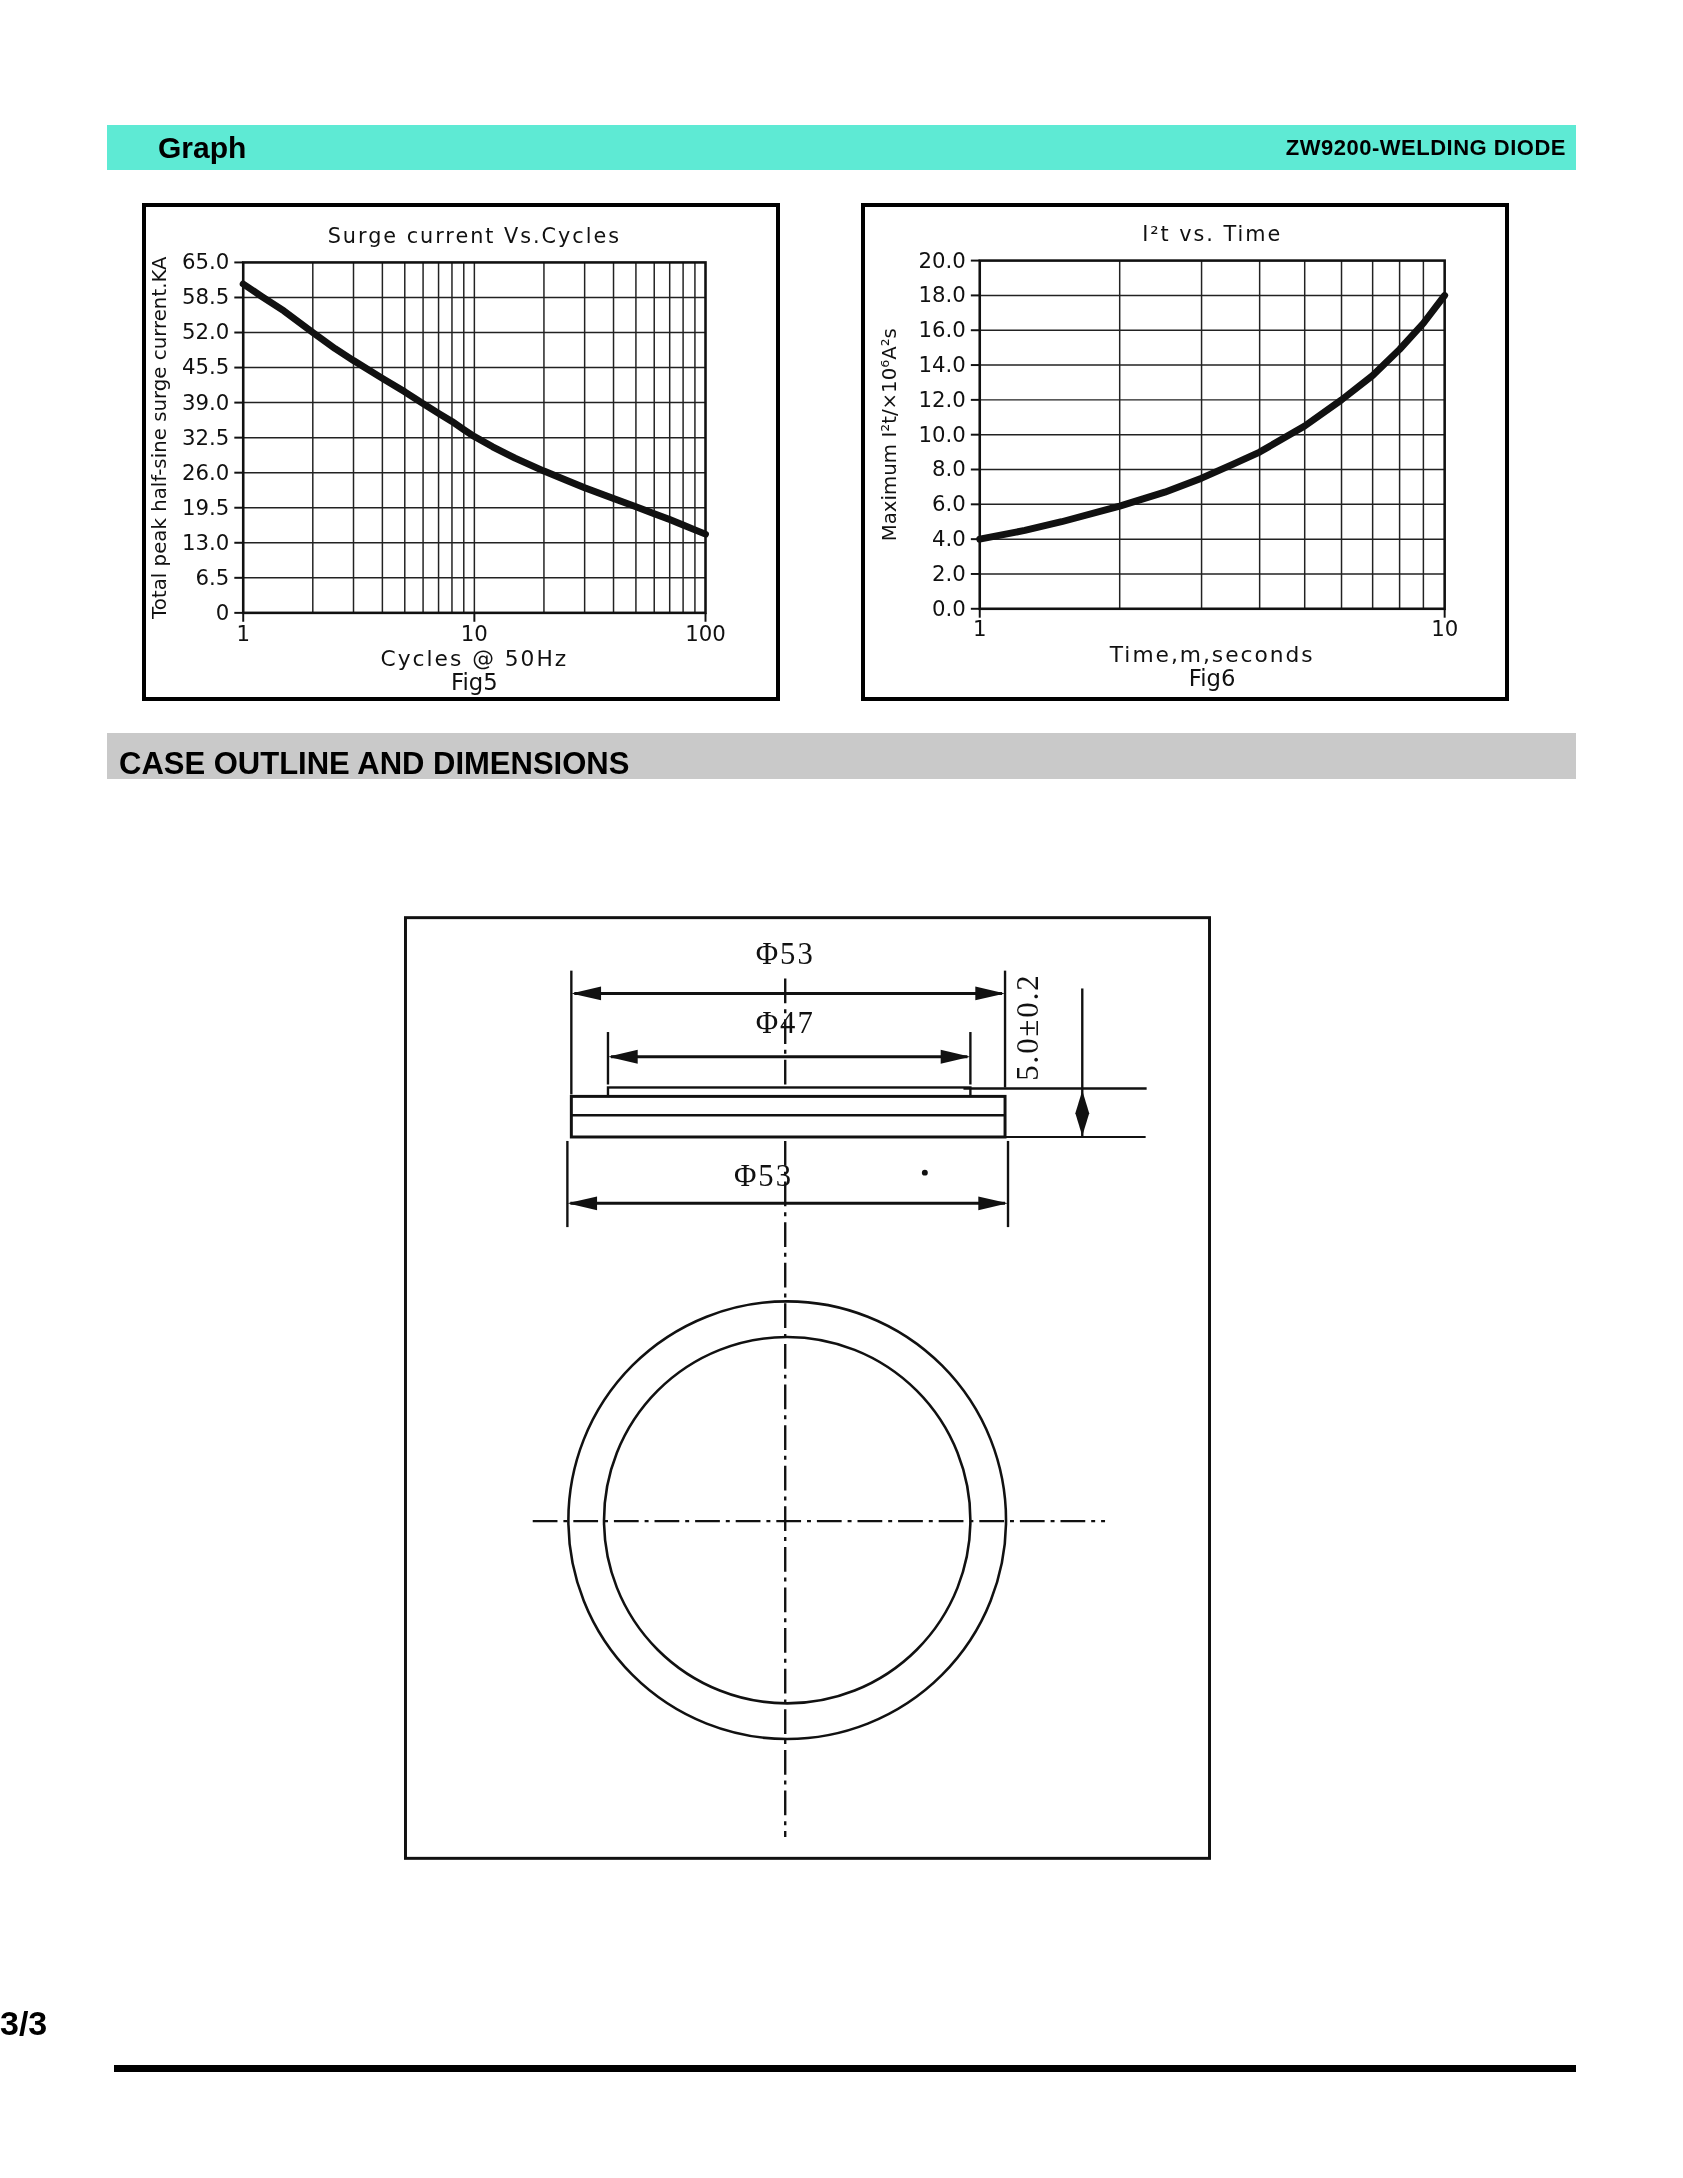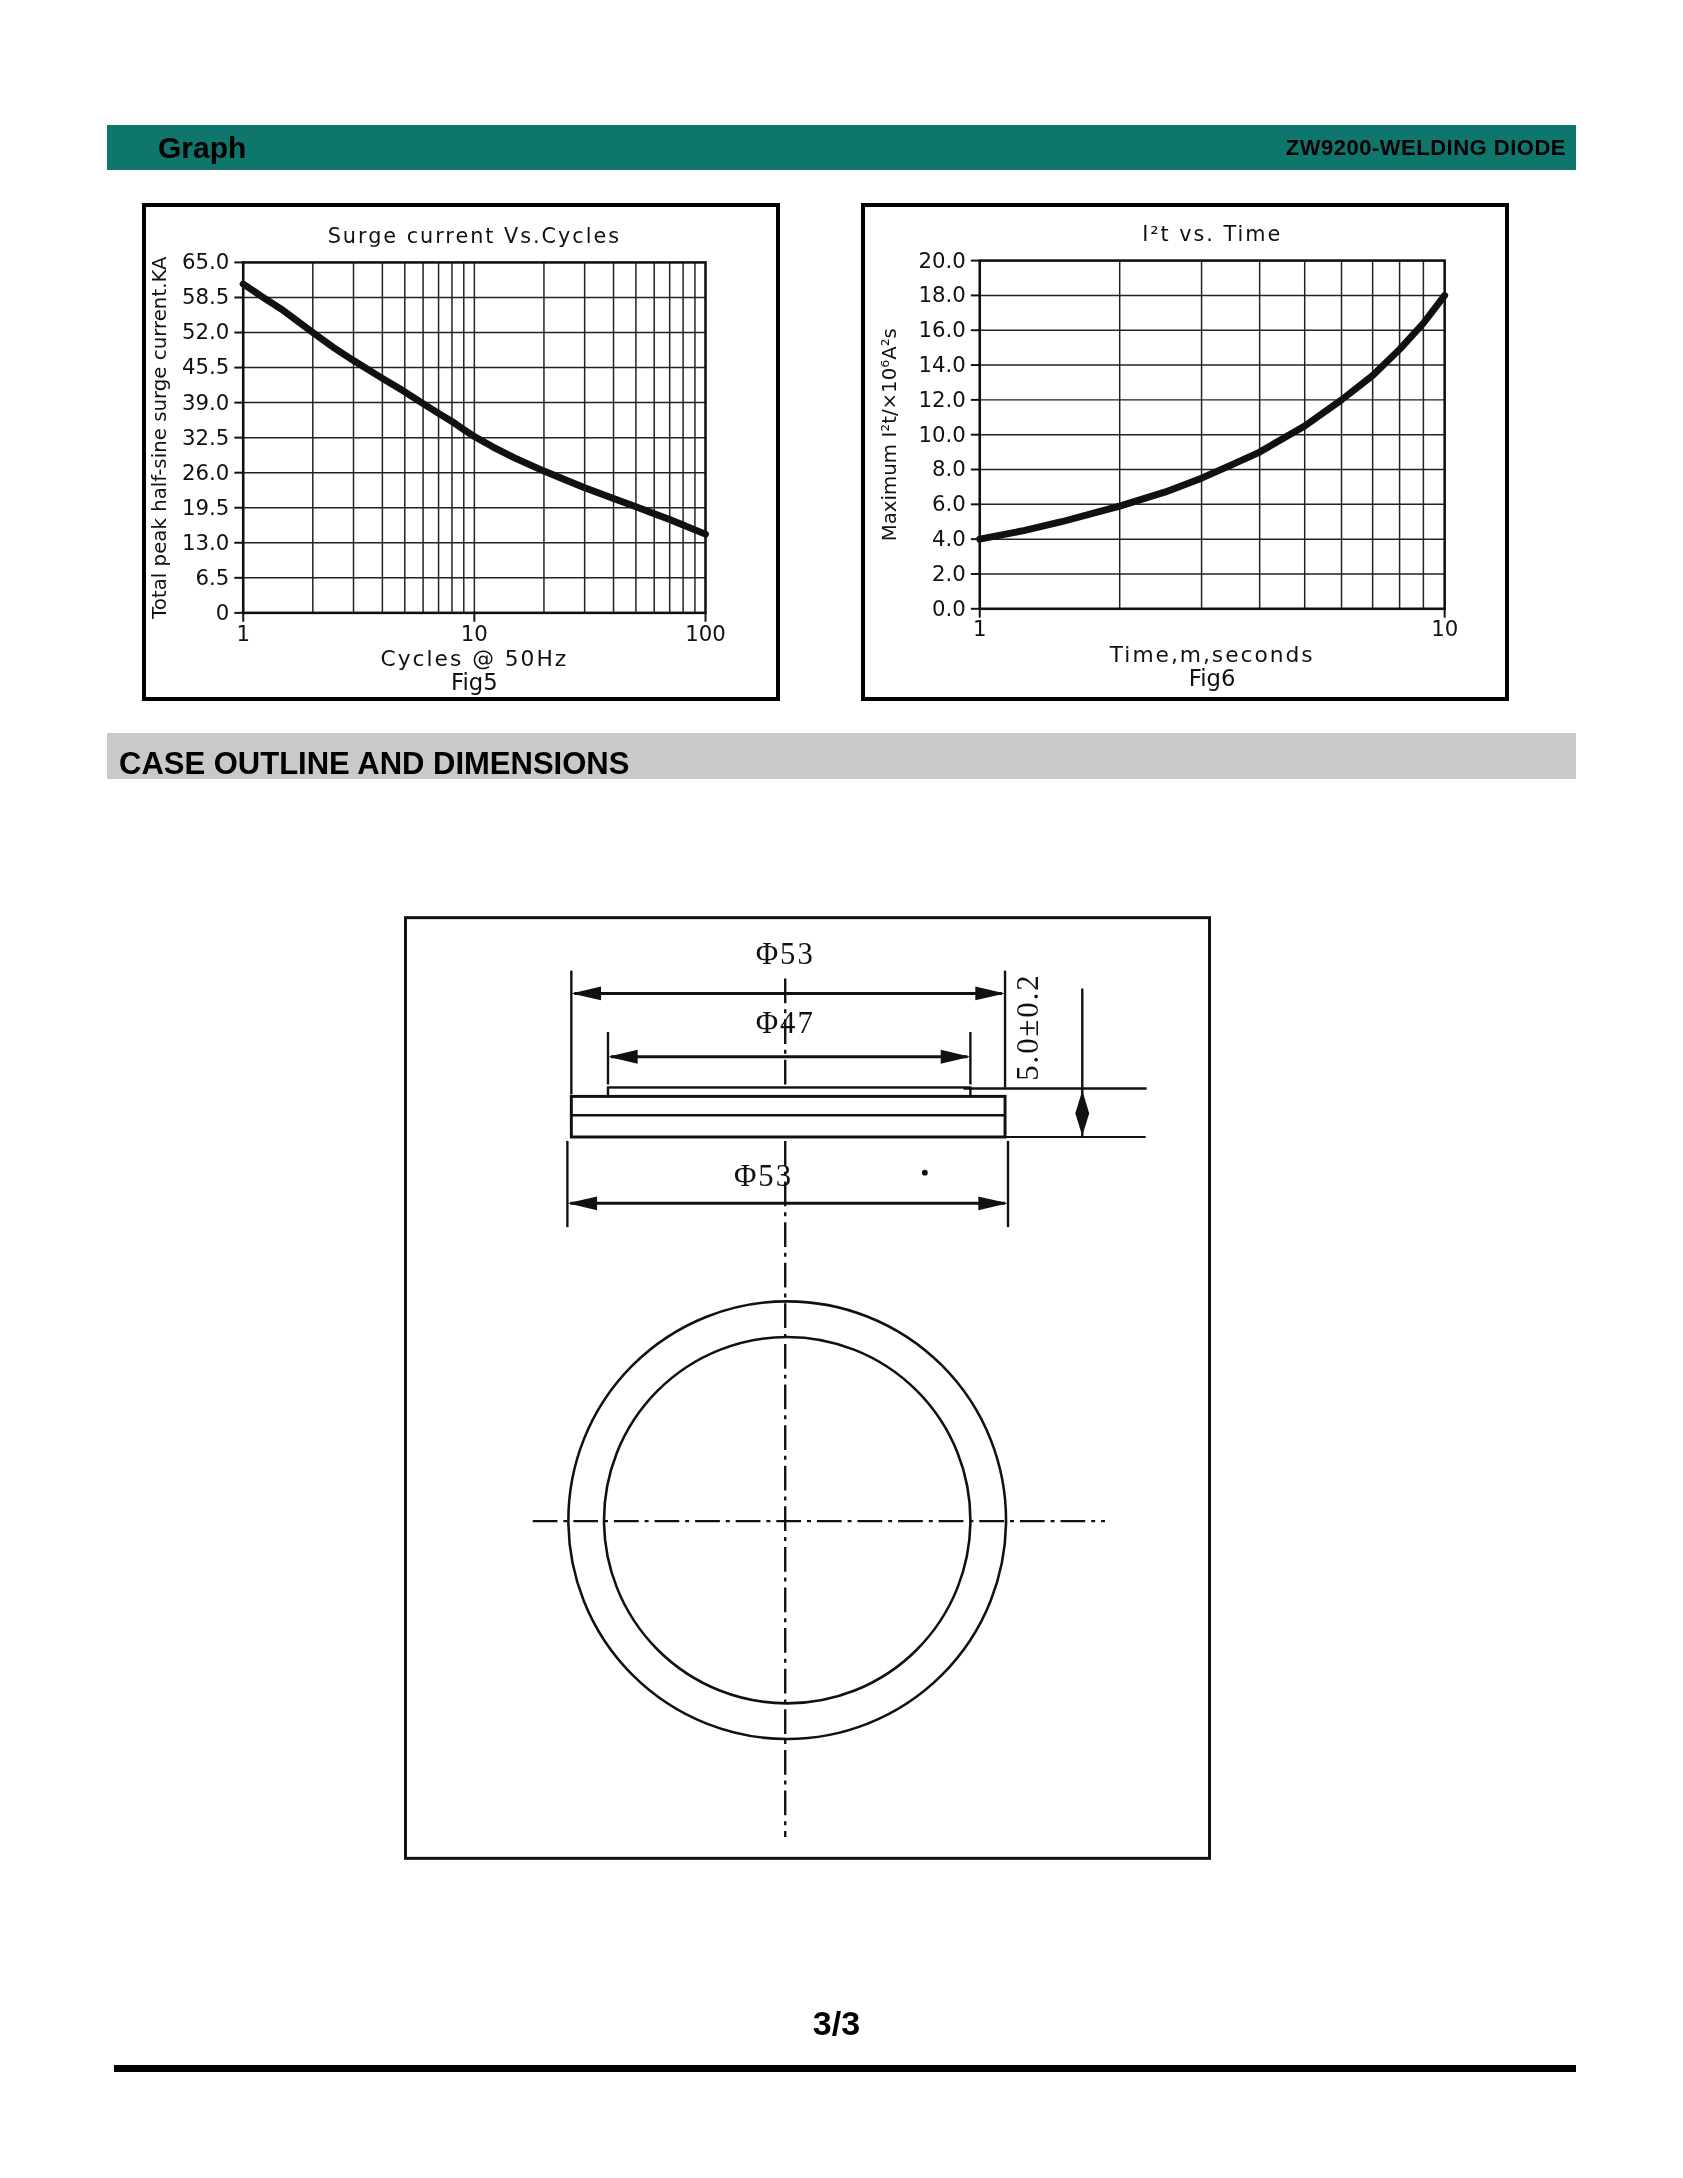--- a/index.html
+++ b/index.html
@@ -1,37 +1,37 @@
 <!DOCTYPE html>
 <html><head>
 <meta charset="utf-8">
 <style>
   html,body{margin:0;padding:0;background:#ffffff;}
   body{width:1683px;height:2178px;position:relative;font-family:"Liberation Sans",sans-serif;}
   .page{position:absolute;left:0;top:0;width:1683px;height:2178px;background:#fff;overflow:hidden;}
 
-  .hdr-bar{position:absolute;left:107px;top:125px;width:1469px;height:45px;background:#0f766e;
+  .hdr-bar{position:absolute;left:107px;top:125px;width:1469px;height:45px;background:#5eead4;
            display:flex;align-items:center;justify-content:space-between;
            padding:0 10px 0 51px;box-sizing:border-box;}
   .hdr-left{font-weight:bold;font-size:30px;color:#000;}
   .hdr-right{font-weight:bold;font-size:22px;color:#000;letter-spacing:0.5px;}
 
   .figbox{position:absolute;border:4px solid #000;background:#fff;box-sizing:border-box;}
   .fig5{left:142px;top:203px;width:638px;height:498px;}
   .fig6{left:861px;top:203px;width:648px;height:498px;}
   .figbox svg{display:block;width:100%;height:100%;}
 
   .case-bar{position:absolute;left:107px;top:733px;width:1469px;height:46px;background:#c9c9c9;
             display:flex;align-items:center;padding-left:12px;box-sizing:border-box;}
   .case-title{font-weight:bold;font-size:31px;color:#000;margin-top:15px;}
 
   .drawing-box{position:absolute;left:404px;top:807px;width:807px;height:1162px;}
   .drawing-box svg{display:block;width:100%;height:100%;}
 
-  .pageno{position:absolute;left:0;top:2004px;width:1673px;text-align:center;
+  .pageno{position:absolute;left:0;top:2004px;width:1673px;
           font-weight:bold;font-size:34px;color:#000;}
   .bottom-rule{position:absolute;left:114px;top:2065px;width:1462px;height:7px;background:#000;}
 
   
   .grid{stroke:#222;stroke-width:1.5;fill:none;}
   .plotborder{stroke:#111;stroke-width:2.6;fill:none;}
   .tick{stroke:#111;stroke-width:2;}
   .ticklab{font-family:"DejaVu Sans",sans-serif;font-size:21.5px;fill:#111;}
   .yt{text-anchor:end;}
   .xt{text-anchor:middle;}

